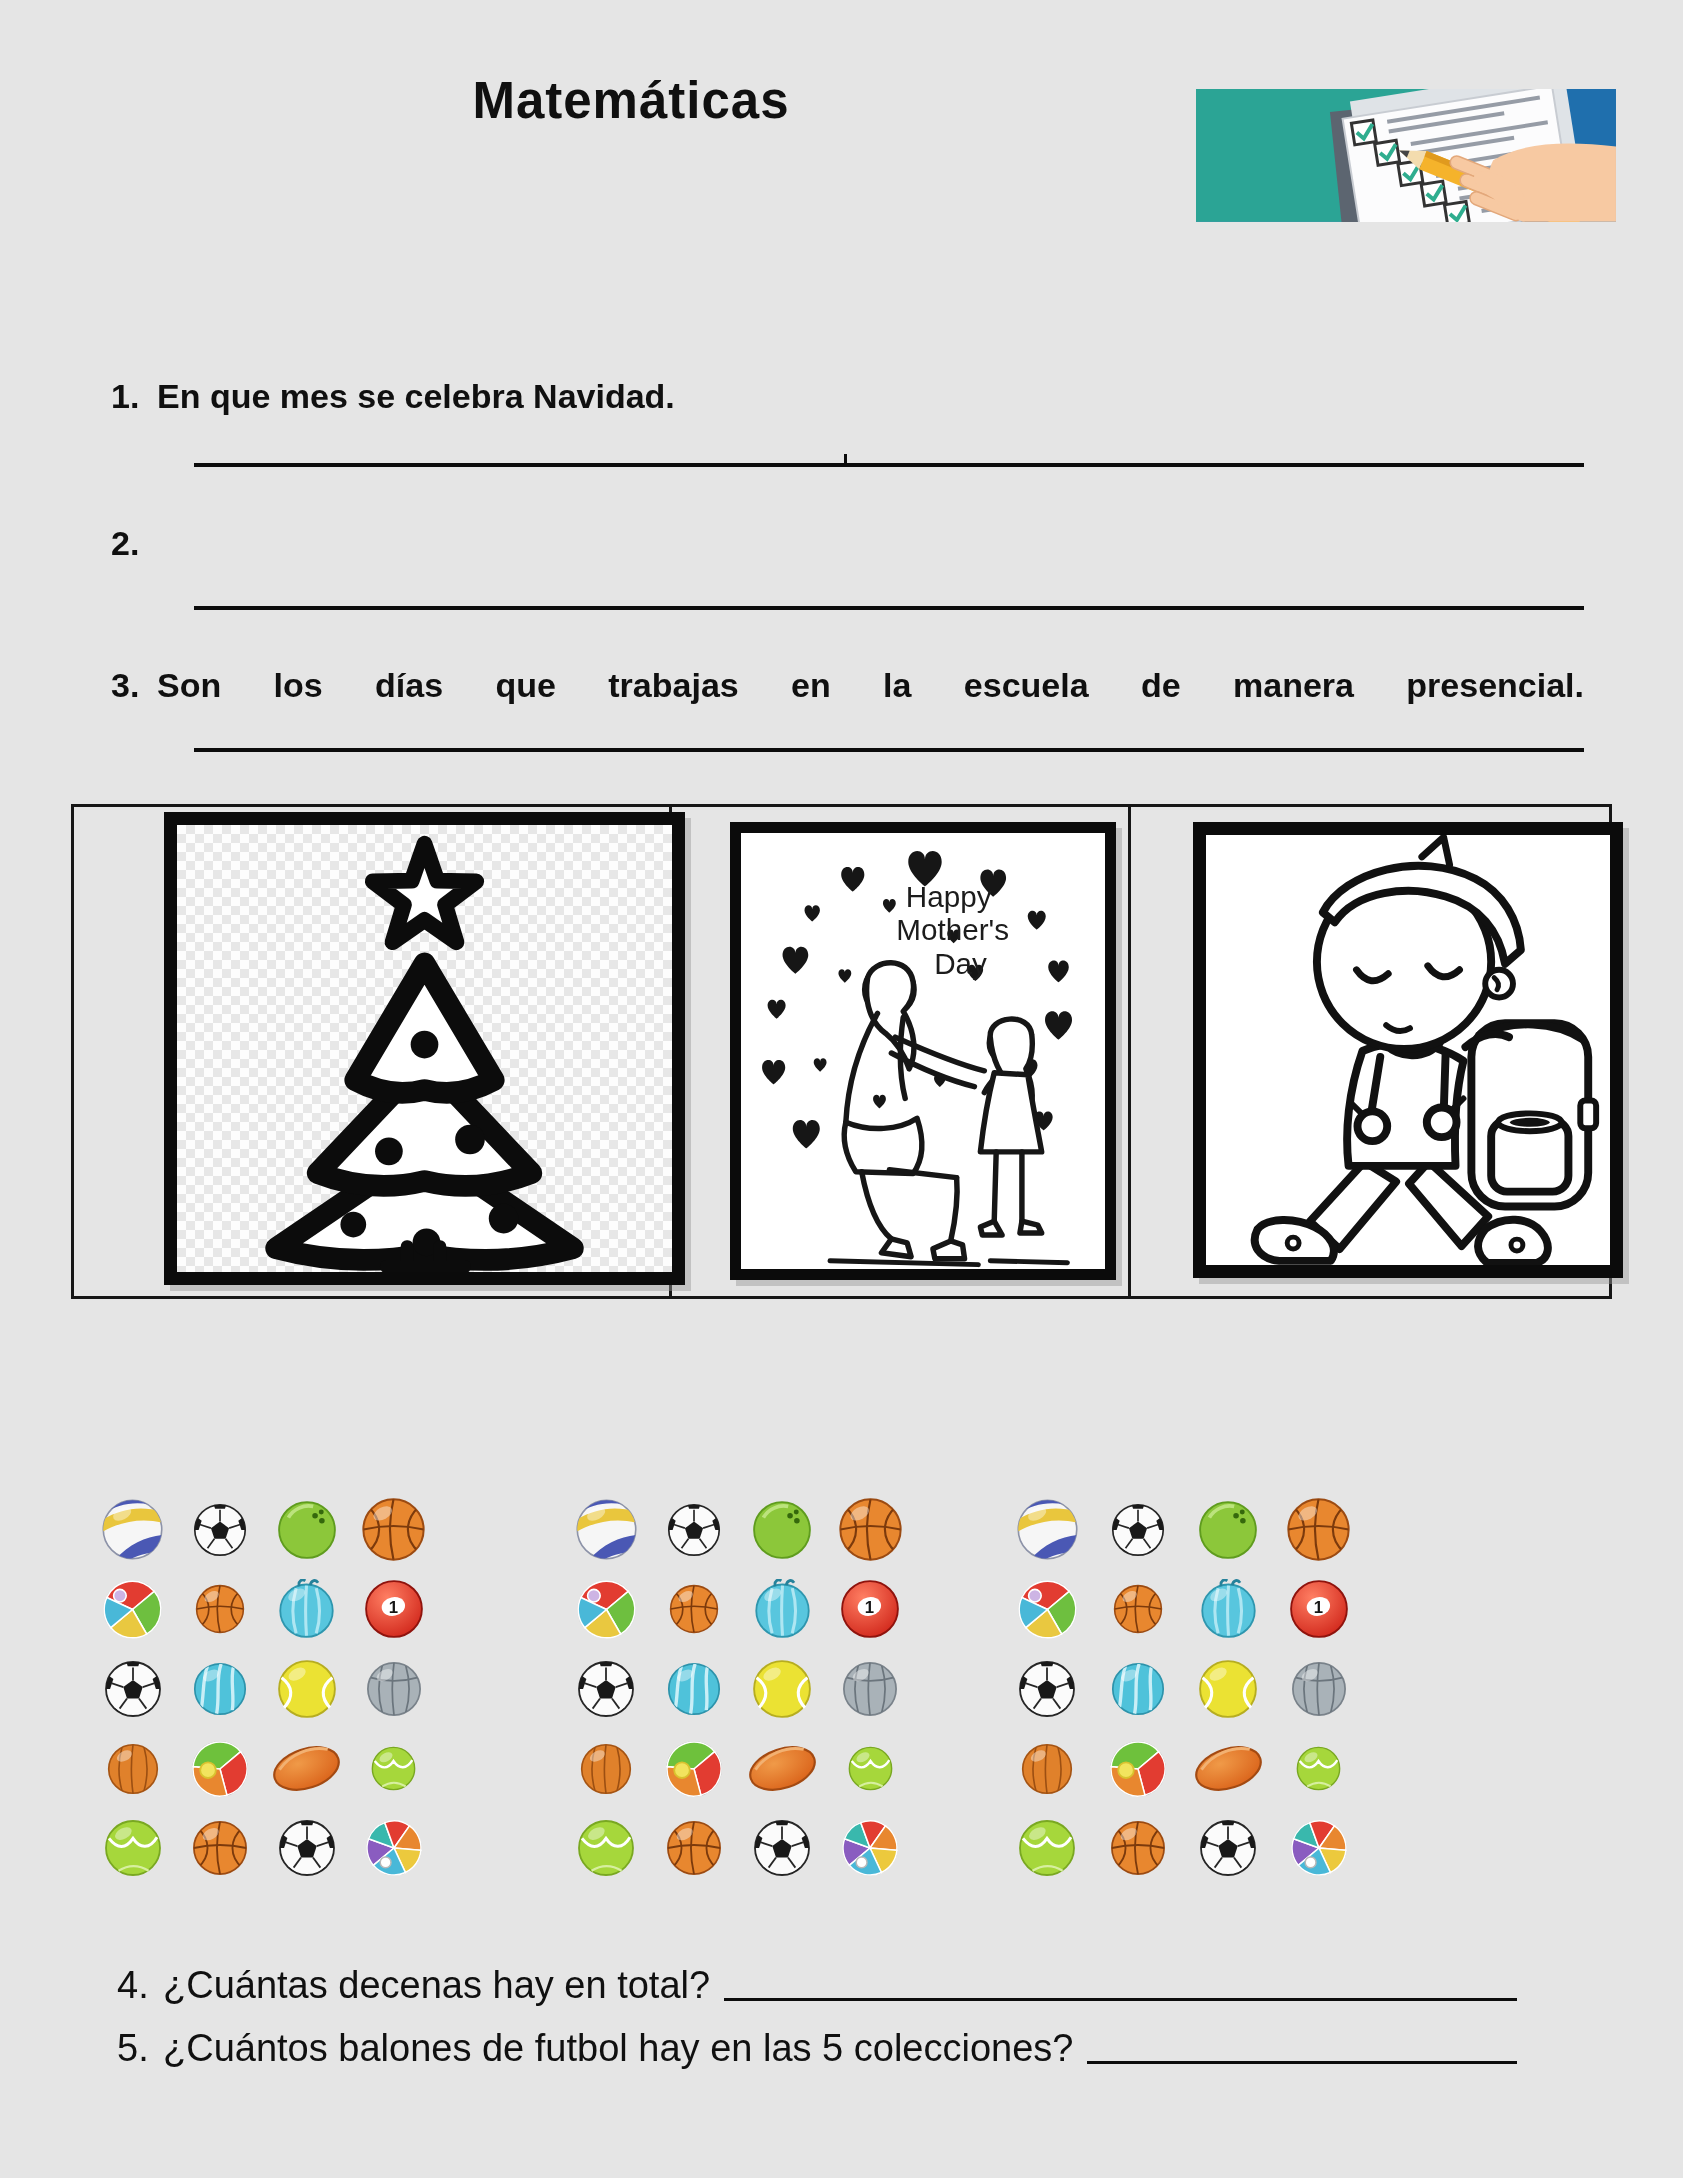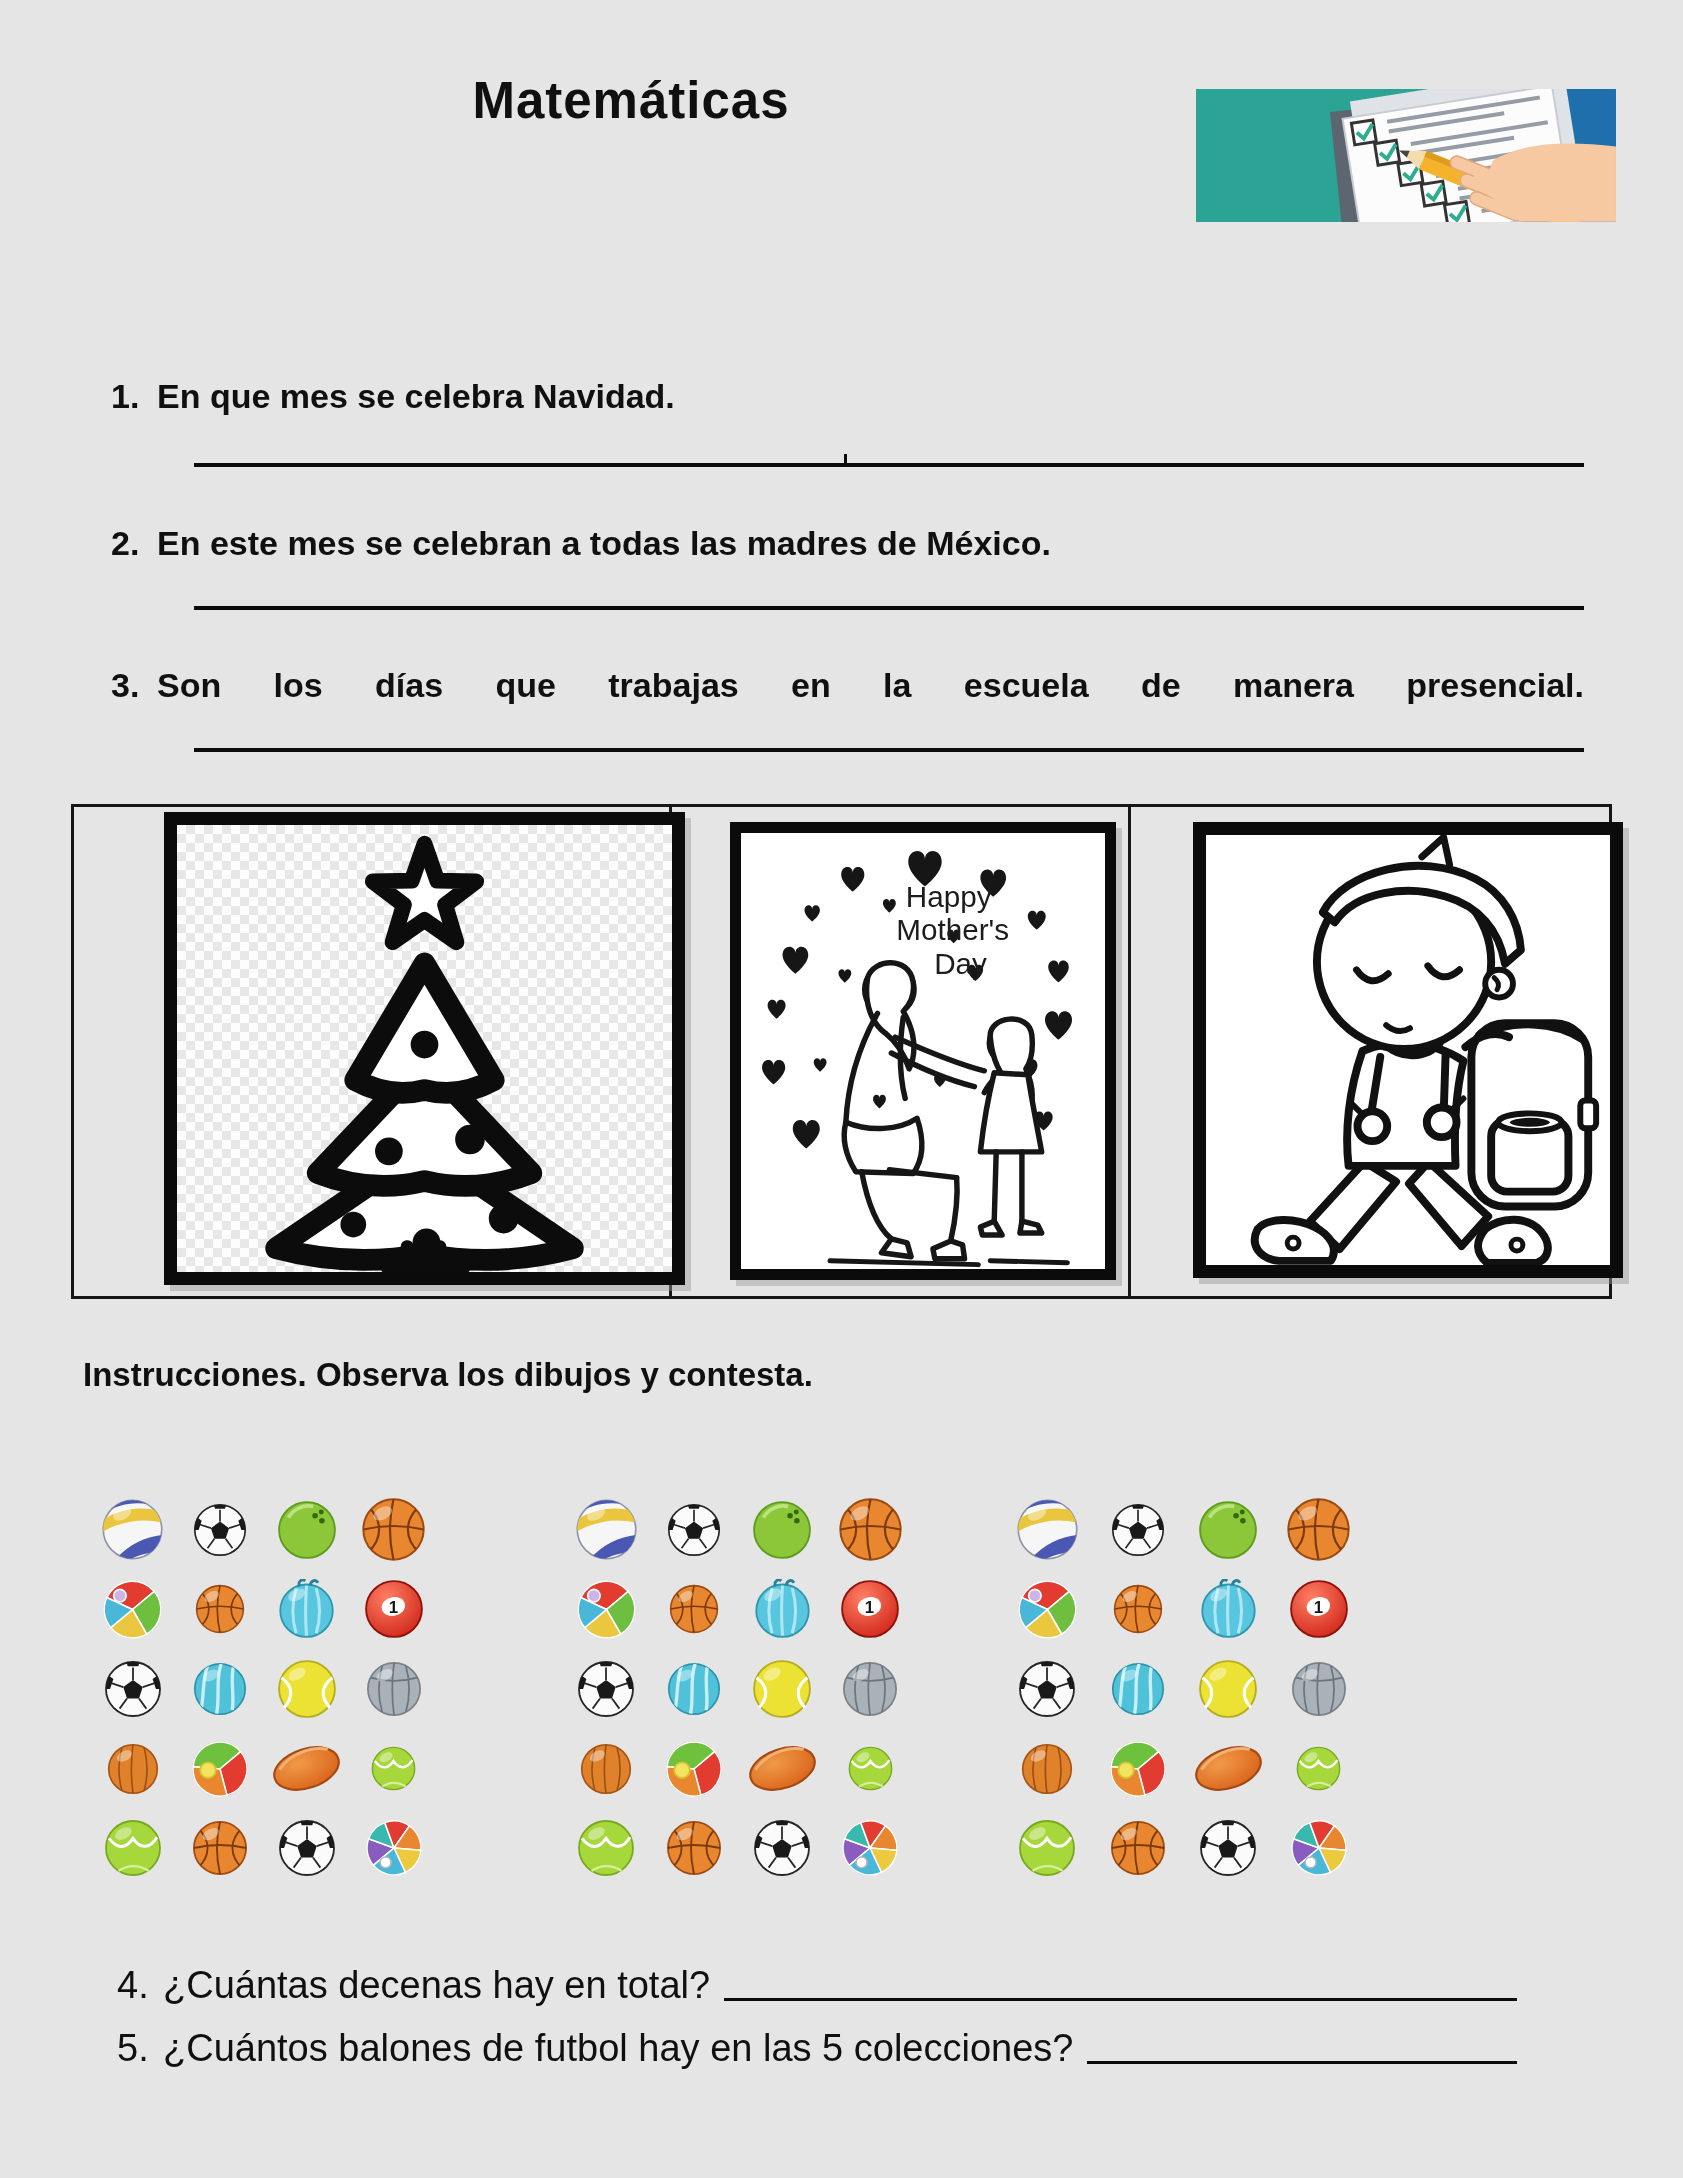--- a/index.html
+++ b/index.html
@@ -128,21 +128,20 @@
 
   <div class="q q1">
     <span class="num">1.</span>
     <span class="txt">En que mes se celebra Navidad.</span>
   </div>
   <div class="ans ans1"></div>
   <div class="tick"></div>
 
   <div class="q q2">
     <span class="num">2.</span>
-    <span class="txt">En este mes se celebran a todas las madres de México.</span>
   </div>
   <div class="ans ans2"></div>
 
   <div class="q q3">
     <span class="num">3.</span>
     <span class="txt">Son los días que trabajas en la escuela de manera presencial.</span>
   </div>
   <div class="ans ans3"></div>
 
   <div class="imgtable">
@@ -260,21 +259,20 @@
         <path d="M224,132 q14,20 32,4" fill="none" stroke-width="7"></path>
         <path d="M182,192 q12,10 24,3" fill="none" stroke-width="6"></path>
         <circle cx="168" cy="294" r="15"></circle>
         <path d="M158,282 l-12,-12" fill="none" stroke-width="6"></path>
         <circle cx="238" cy="290" r="15"></circle>
         <path d="M248,278 l12,-12" fill="none" stroke-width="6"></path>
       </g>
     </svg>
   </div>
 
-  <div class="para2">Instrucciones. Observa los dibujos y contesta.</div>
 
   <div class="balls g1">
       <span class="cell">
         <svg width="65" height="65" viewBox="0 0 100 100">
           <circle cx="50" cy="50" r="45" fill="#f6f6f6" stroke="#8d93a8" stroke-width="2.5"></circle>
       <g clip-path="url(#bclip)">
         <path d="M-6,34 C24,8 62,2 106,20 L106,2 C60,-18 18,-10 -6,14 Z" fill="#4a58b4"></path>
         <path d="M-6,60 C28,36 68,30 106,42 L106,26 C64,10 26,18 -6,42 Z" fill="#e9c63d"></path>
         <path d="M16,106 C38,74 74,58 106,58 L106,82 C80,82 46,92 30,106 Z" fill="#4a58b4"></path>
         <path d="M52,106 C68,90 88,82 106,82 L106,98 Z" fill="#e9c63d"></path>

